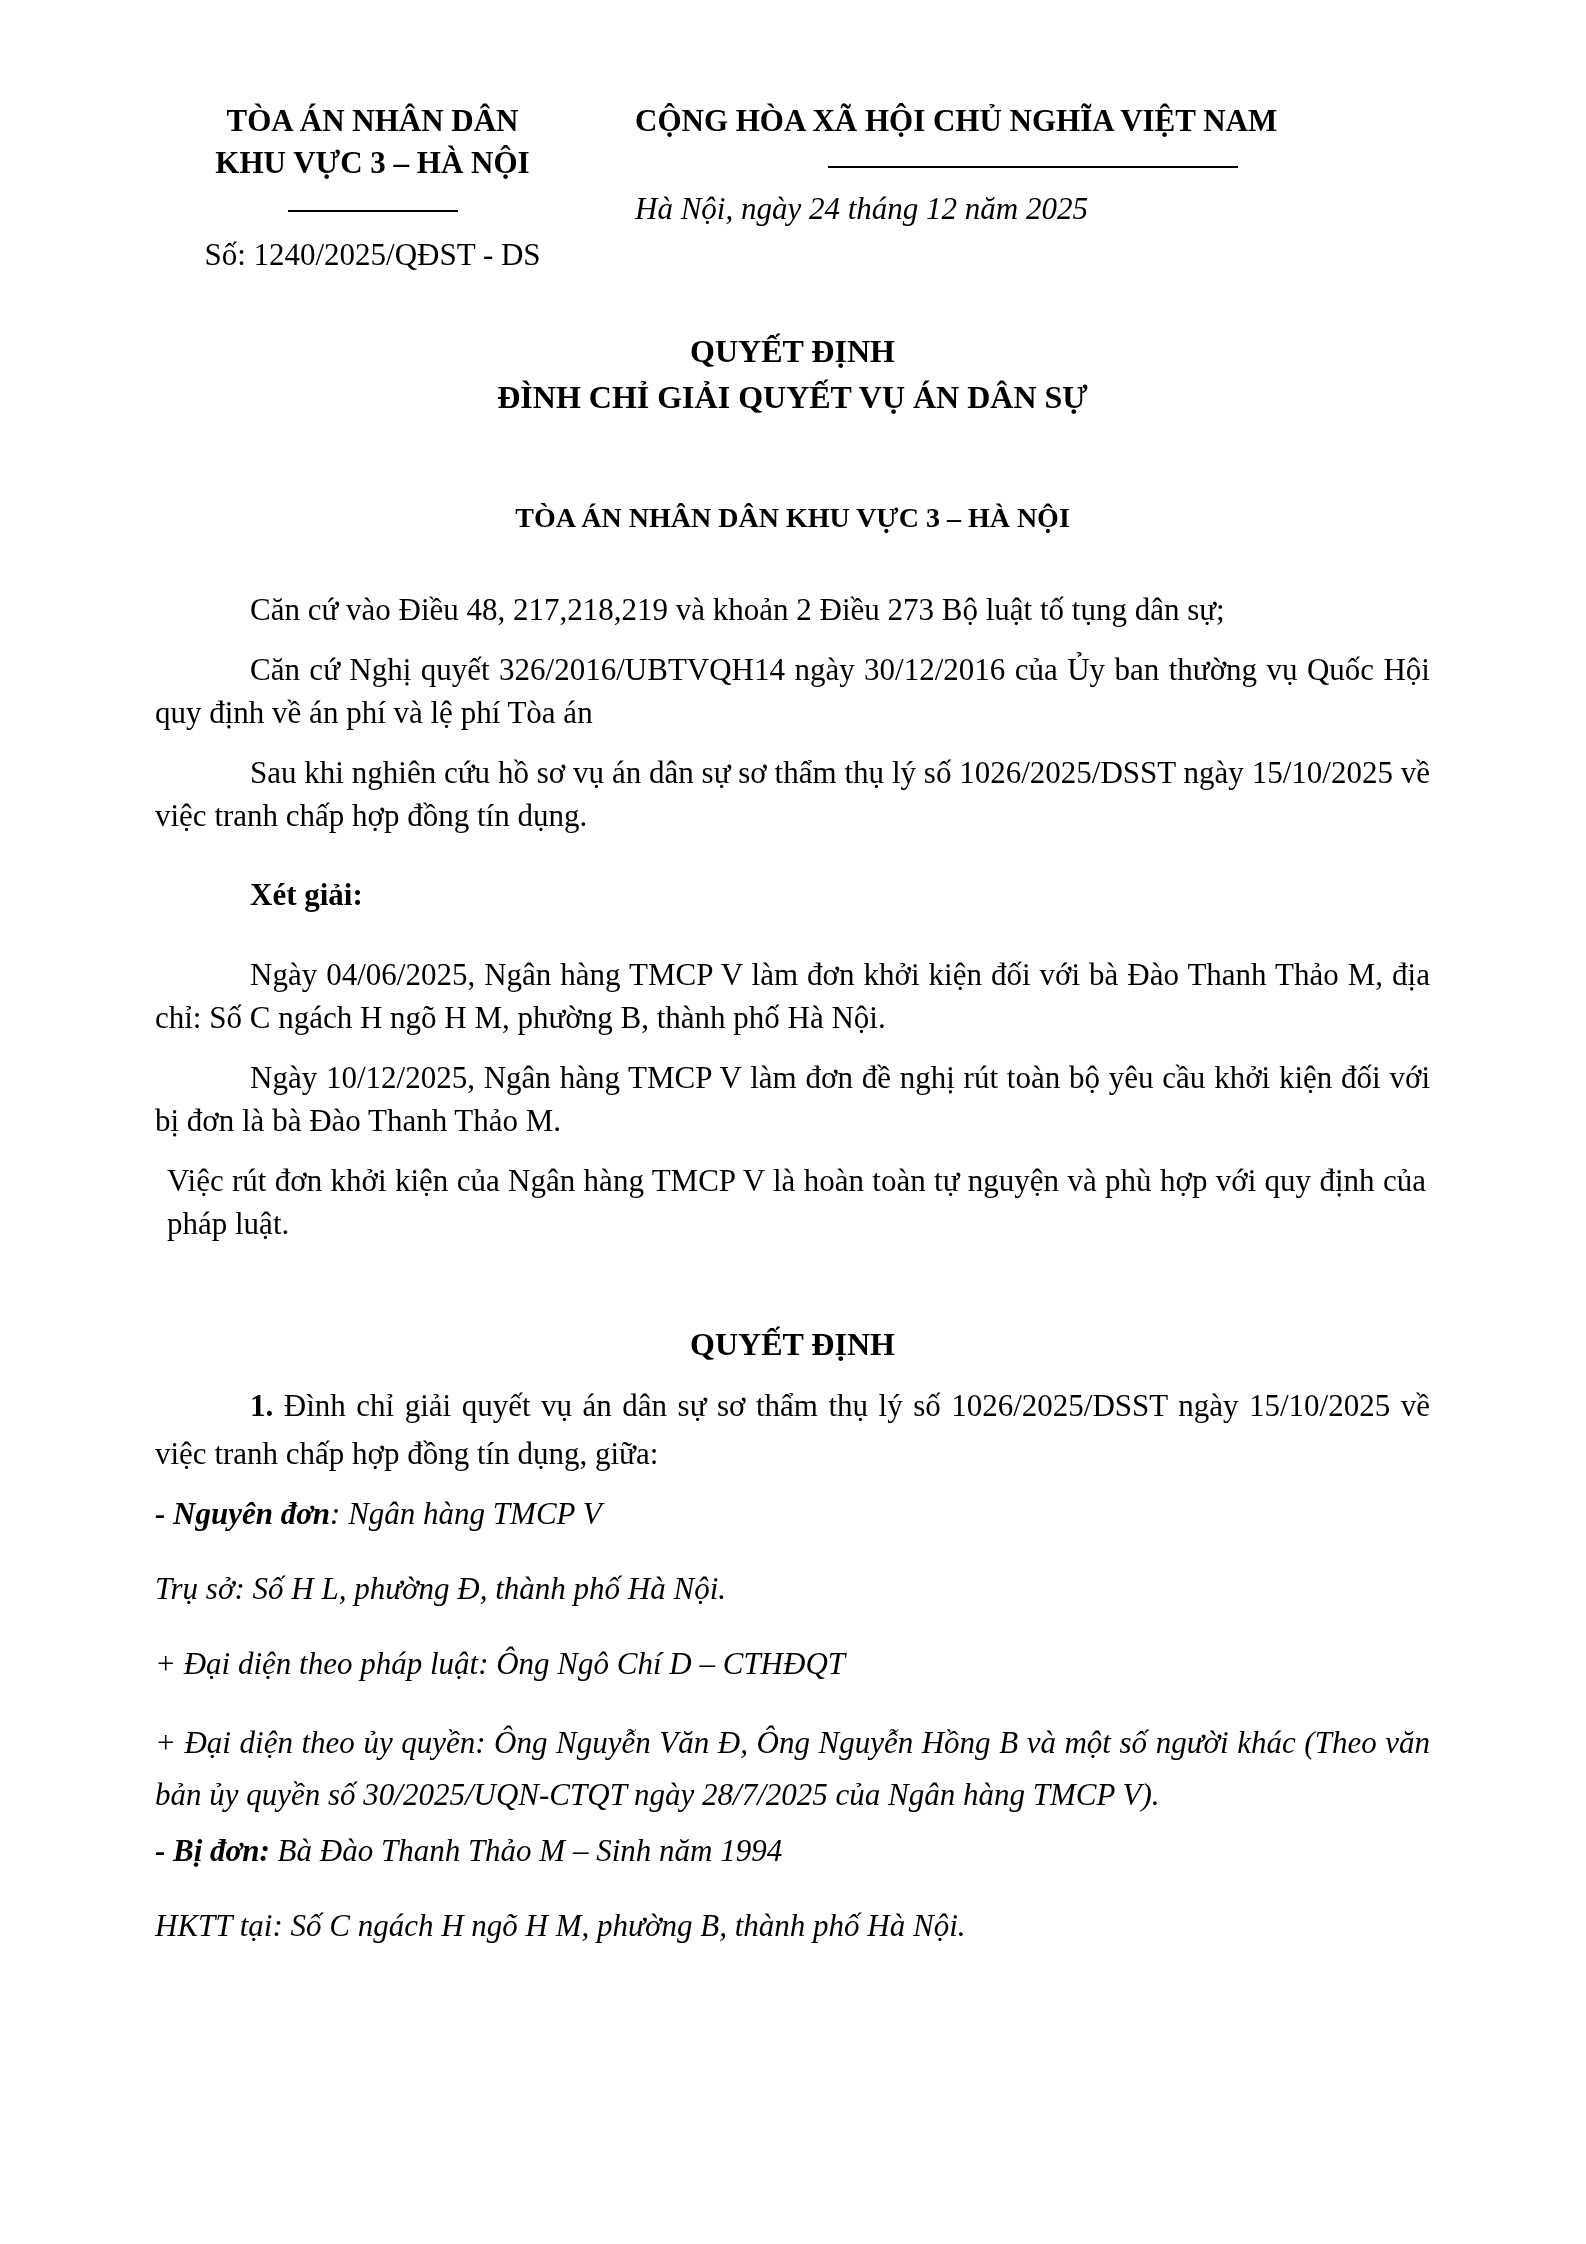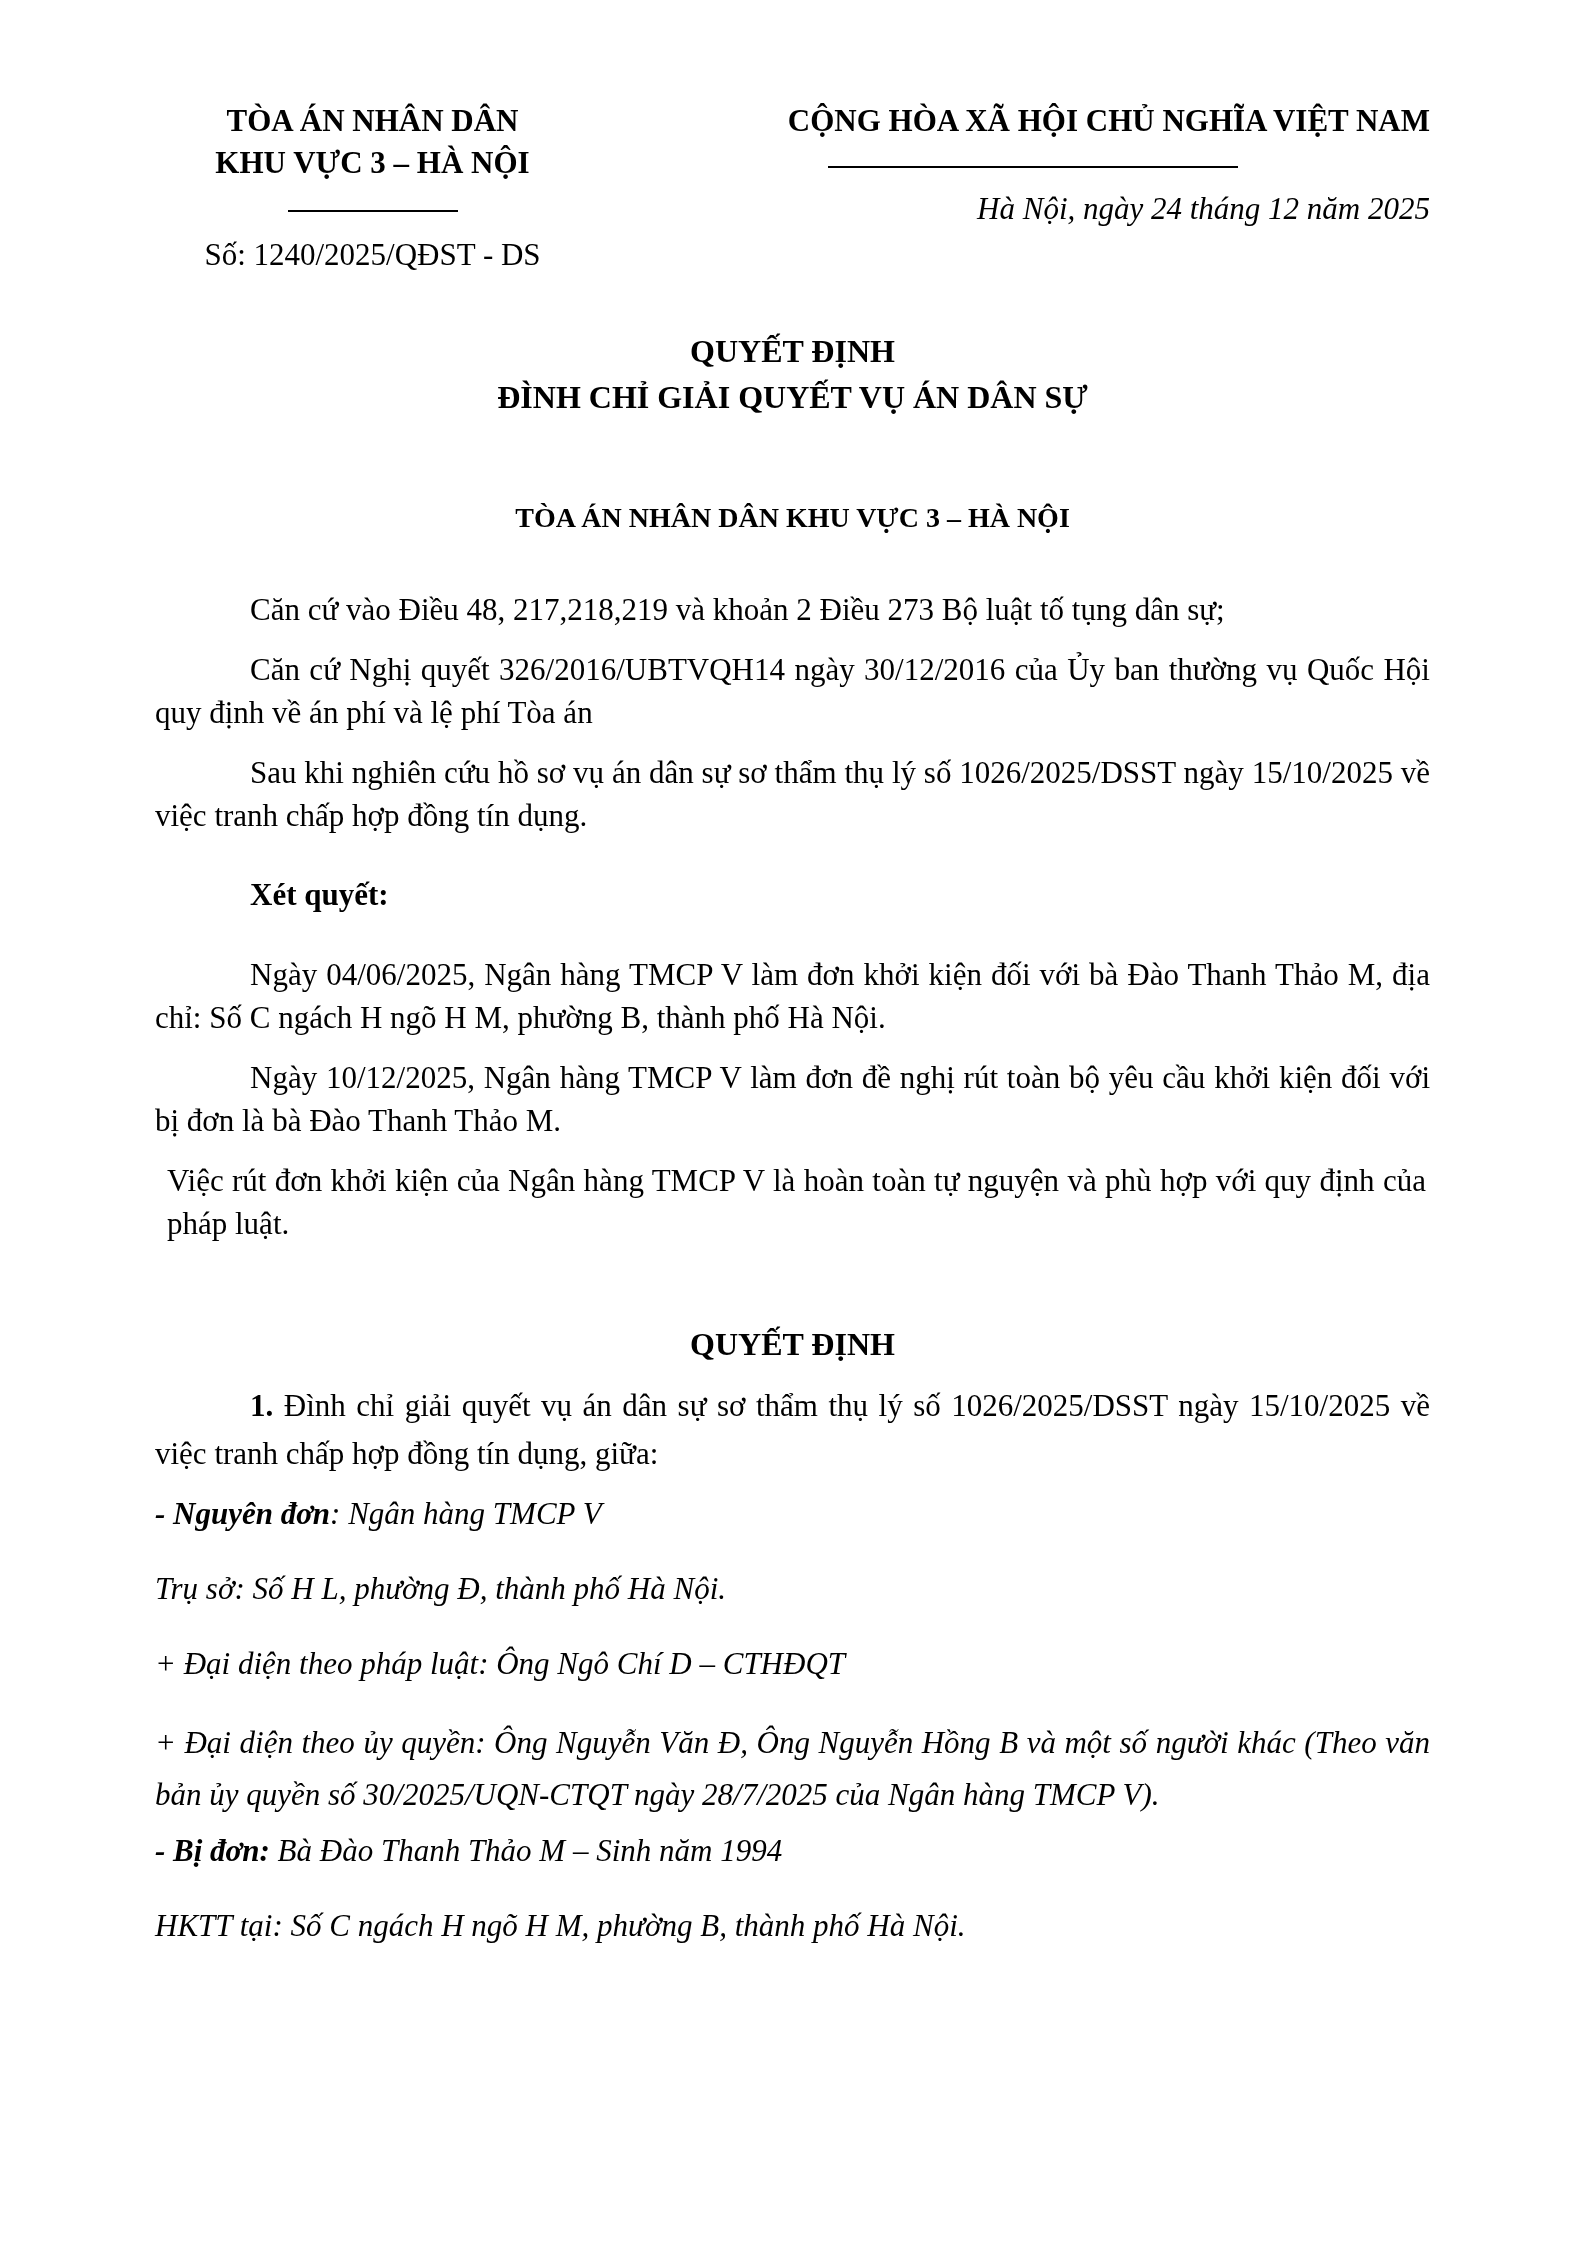--- a/index.html
+++ b/index.html
@@ -16,21 +16,21 @@
     color: #000000;
     font-family: "Liberation Serif", "DejaVu Serif", serif;
     font-size: 31px;
     padding: 100px 156px 0 155px;
     overflow: hidden;
     border-radius: 13px;
   }
   
   .header { display: flex; align-items: flex-start; }
   .h-left { width: 435px; text-align: center; }
-  .h-right { flex: 1; padding-left: 45px; text-align: right; }
+  .h-right { flex: 1; padding-left: 45px; text-align: left; }
   .org-line, .nat-line {
     font-weight: bold;
     line-height: 42px;
     white-space: nowrap;
   }
   .rule-left {
     width: 170px;
     border-top: 2px solid #000;
     margin: 26px auto 0;
     height: 0;
@@ -144,21 +144,21 @@
   </div>
 
   <div class="issuer-heading">TÒA ÁN NHÂN DÂN KHU VỰC 3 – HÀ NỘI</div>
 
   <div class="body-text">
 
     <p class="para">Căn cứ vào Điều 48, 217,218,219 và khoản 2 Điều 273 Bộ luật tố tụng dân sự;</p>
     <p class="para">Căn cứ Nghị quyết 326/2016/UBTVQH14 ngày 30/12/2016 của Ủy ban thường vụ Quốc Hội quy định về án phí và lệ phí Tòa án</p>
     <p class="para">Sau khi nghiên cứu hồ sơ vụ án dân sự sơ thẩm thụ lý số 1026/2025/DSST ngày 15/10/2025 về việc tranh chấp hợp đồng tín dụng.</p>
 
-    <p class="consider-heading">Xét quyết:</p>
+    <p class="consider-heading">Xét giải:</p>
 
     <p class="para">Ngày 04/06/2025, Ngân hàng TMCP V làm đơn khởi kiện đối với bà Đào Thanh Thảo M, địa chỉ: Số C ngách H ngõ H M, phường B, thành phố Hà Nội.</p>
     <p class="para">Ngày 10/12/2025, Ngân hàng TMCP V làm đơn đề nghị rút toàn bộ yêu cầu khởi kiện đối với bị đơn là bà Đào Thanh Thảo M.</p>
     <p class="para-noindent">Việc rút đơn khởi kiện của Ngân hàng TMCP V là hoàn toàn tự nguyện và phù hợp với quy định của pháp luật.</p>
 
     <div class="decision-heading">QUYẾT ĐỊNH</div>
 
     <p class="decision-item"><span class="bold">1.</span><span> Đình chỉ giải quyết vụ án dân sự sơ thẩm thụ lý số 1026/2025/DSST ngày 15/10/2025 về việc tranh chấp hợp đồng tín dụng, giữa:</span></p>
 
     <p class="party-line"><span class="bold">- Nguyên đơn</span><span>: Ngân hàng TMCP V</span></p>

